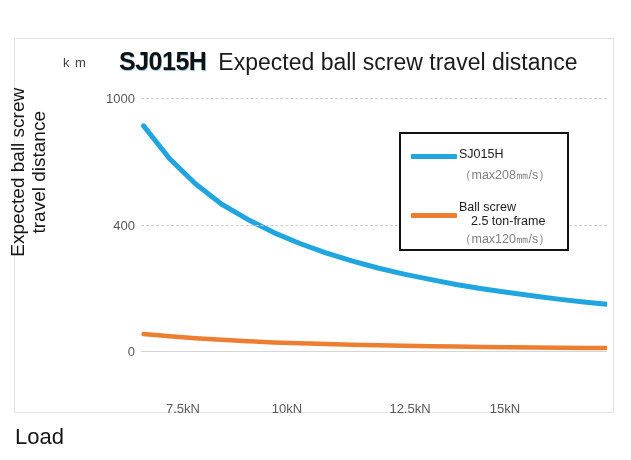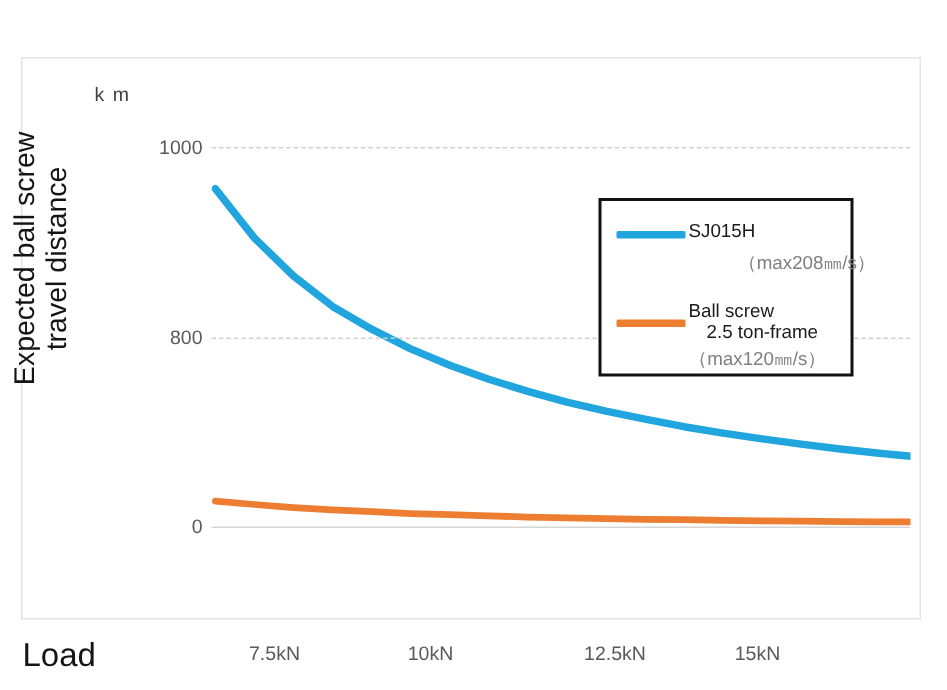--- a/index.html
+++ b/index.html
@@ -53,21 +53,20 @@
     position:absolute; right:0; width:50px; text-align:right;
     font-size:13px; color:#595959;
     transform:translateY(-50%);
   }
   #ylabels{ position:absolute; left:62px; top:59px; width:58px; height:253px;text-decoration:underline;}
   .xtick{
     position:absolute; top:362px;
     font-size:13px; color:#595959;
     transform:translateX(-50%);
     white-space:nowrap;
-    margin-top:27px;
   }
   #ytitle{
     position:absolute;
     left:-152px; top:112px;
     width:330px;
     text-align:center;
     transform:rotate(-90deg);
     font-size:19px; color:#141414; line-height:1.12;
   }
   #xtitle{
@@ -91,29 +90,32 @@
   .legend-name{ color:#1b1b1b; }
   svg{display:block;}
 </style>
 </head>
 <body>
 
 <div id="figure">
 
   <div id="unit-label">k m</div>
 
+  <div id="title-row">
+    <span id="title-model">SJ015H</span><span id="title-text">Expected ball screw travel distance</span>
+  </div>
 
   <div id="ytitle">
     <span>Expected ball screw</span><br>
     <span>travel distance</span>
   </div>
 
   <div id="ylabels">
     <div class="ytick" style="top:0px;">1000</div>
-    <div class="ytick" style="top:126.5px;">800</div>
+    <div class="ytick" style="top:126.5px;">400</div>
     <div class="ytick" style="top:253px;">0</div>
   </div>
 
   <div id="plot">
     <div class="gridline" style="top:0px;"></div>
     <div class="gridline" style="top:126.5px;"></div>
     <div id="axis-baseline"></div>
 
     <svg id="series-svg" width="466" height="253" viewBox="0 0 466 253">
       <polyline id="line-orange" fill="none" stroke="#ED7D31" stroke-width="4.5" stroke-linecap="round" stroke-linejoin="round" points="2.60,236.05 28.64,238.33 54.67,240.35 80.70,241.87 106.74,243.13 132.77,244.40 158.80,245.16 184.84,245.92 210.87,246.68 236.91,247.18 262.94,247.69 288.97,248.19 315.01,248.45 341.04,248.95 367.07,249.21 393.11,249.46 419.14,249.71 445.17,249.96 466.00,249.96"></polyline>
@@ -124,21 +126,21 @@
   <div class="xtick" style="left:168px;">7.5kN</div>
   <div class="xtick" style="left:272px;">10kN</div>
   <div class="xtick" style="left:395px;">12.5kN</div>
   <div class="xtick" style="left:490px;">15kN</div>
 
   <div id="xtitle">Load</div>
 
   <div id="legend">
     <div class="legend-swatch" style="left:10px; top:20px; width:46px; background:#20A5DF;"></div>
     <div class="legend-text legend-name" style="left:58px; top:13px;">SJ015H</div>
-    <div class="legend-text legend-sub" style="left:58px; top:33px;margin-left:33px;">（max208㎜/s）</div>
+    <div class="legend-text legend-sub" style="left:58px; top:33px;">（max208㎜/s）</div>
 
     <div class="legend-swatch" style="left:10px; top:79px; width:46px; background:#ED7D31;"></div>
     <div class="legend-text legend-name" style="left:58px; top:66px;">Ball screw</div>
     <div class="legend-text legend-name" style="left:70px; top:80px;">2.5 ton-frame</div>
     <div class="legend-text legend-sub" style="left:58px; top:97px;">（max120㎜/s）</div>
   </div>
 
 </div>
 
 </body></html>

